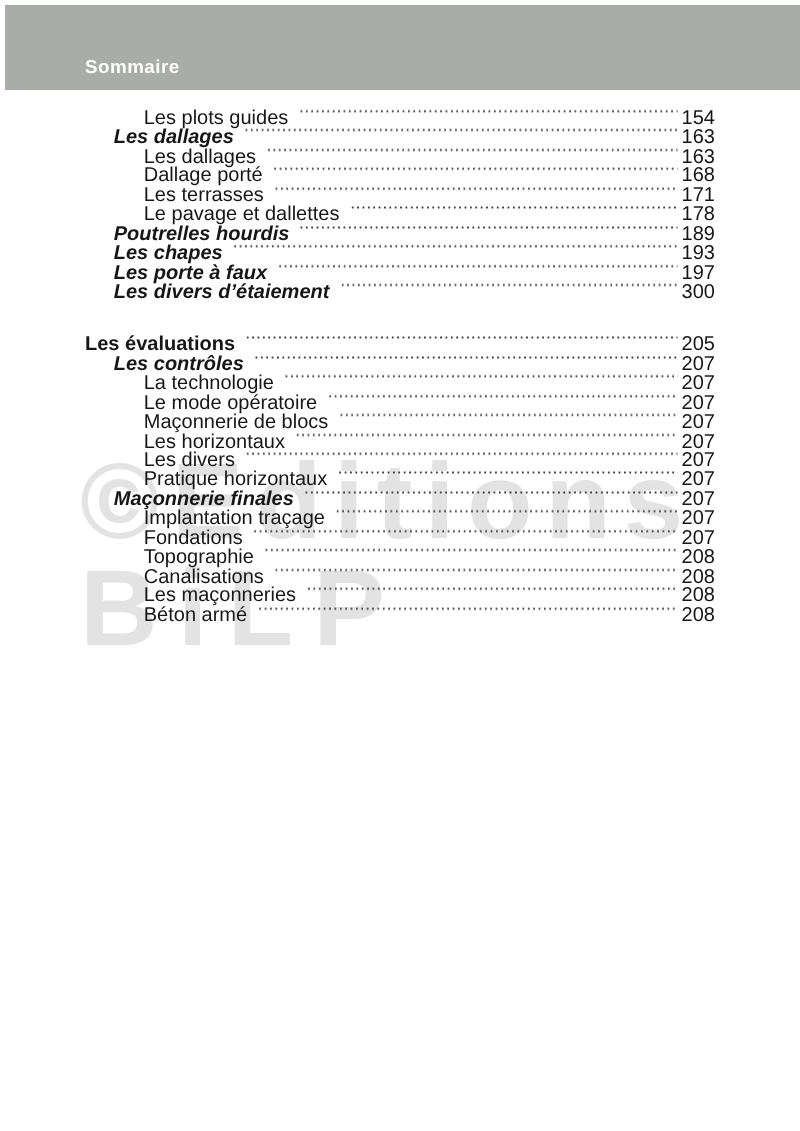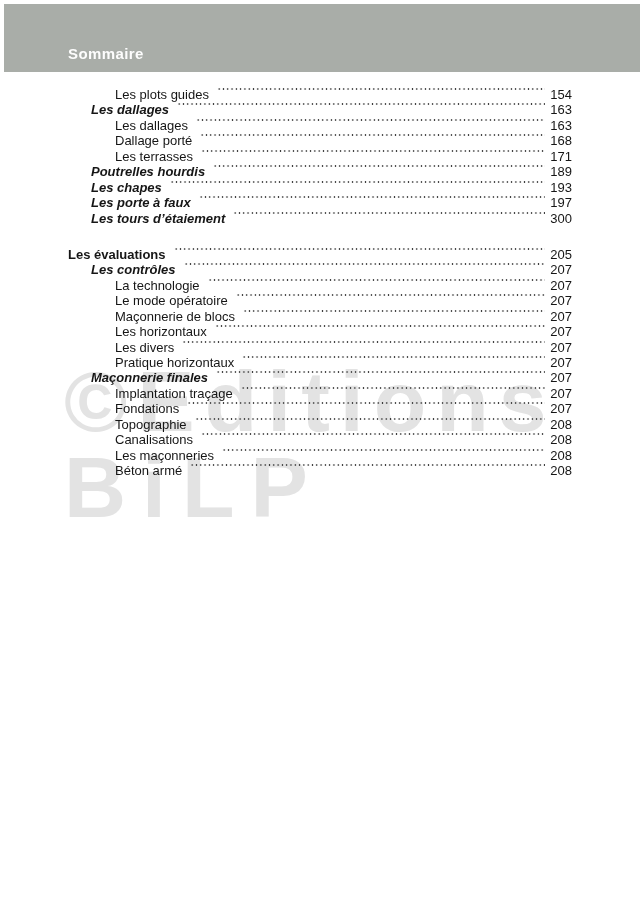--- a/index.html
+++ b/index.html
@@ -62,24 +62,24 @@
     position: absolute;
     left: 68px;
     top: 87px;
     width: 504px;
     z-index: 1;
   }
   .row {
     display: flex;
     height: 15.45px;
     line-height: 15.45px;
-    font-size: 13px;
+    font-size: 16px;
   }
   .row.gap {
-    margin-top: 21px;
+    margin-top: 27px;
   }
   .row.l1 { padding-left: 0;  font-weight: bold; }
   .row.l2 { padding-left: 23px; font-weight: bold; font-style: italic; }
   .row.l3 { padding-left: 47px; }
   .label {
     white-space: nowrap;
     flex: none;
   }
   .leader {
     flex: 1;
@@ -129,37 +129,42 @@
       <div class="row l3">
         <span class="label">Dallage porté</span>
         <span class="leader"></span>
         <span class="pagenum">168</span>
       </div>
       <div class="row l3">
         <span class="label">Les terrasses</span>
         <span class="leader"></span>
         <span class="pagenum">171</span>
       </div>
+      <div class="row l3">
+        <span class="label">Le pavage et dallettes</span>
+        <span class="leader"></span>
+        <span class="pagenum">178</span>
+      </div>
       <div class="row l2">
         <span class="label">Poutrelles hourdis</span>
         <span class="leader"></span>
         <span class="pagenum">189</span>
       </div>
       <div class="row l2">
         <span class="label">Les chapes</span>
         <span class="leader"></span>
         <span class="pagenum">193</span>
       </div>
       <div class="row l2">
         <span class="label">Les porte à faux</span>
         <span class="leader"></span>
         <span class="pagenum">197</span>
       </div>
       <div class="row l2">
-        <span class="label">Les tours d’étaiement</span>
+        <span class="label">Les divers d’étaiement</span>
         <span class="leader"></span>
         <span class="pagenum">300</span>
       </div>
       <div class="row l1 gap">
         <span class="label">Les évaluations</span>
         <span class="leader"></span>
         <span class="pagenum">205</span>
       </div>
       <div class="row l2">
         <span class="label">Les contrôles</span>

